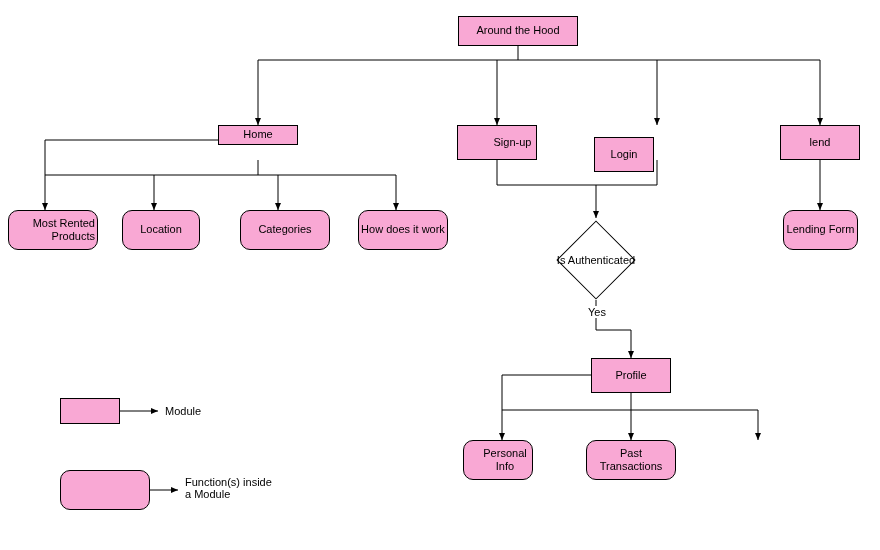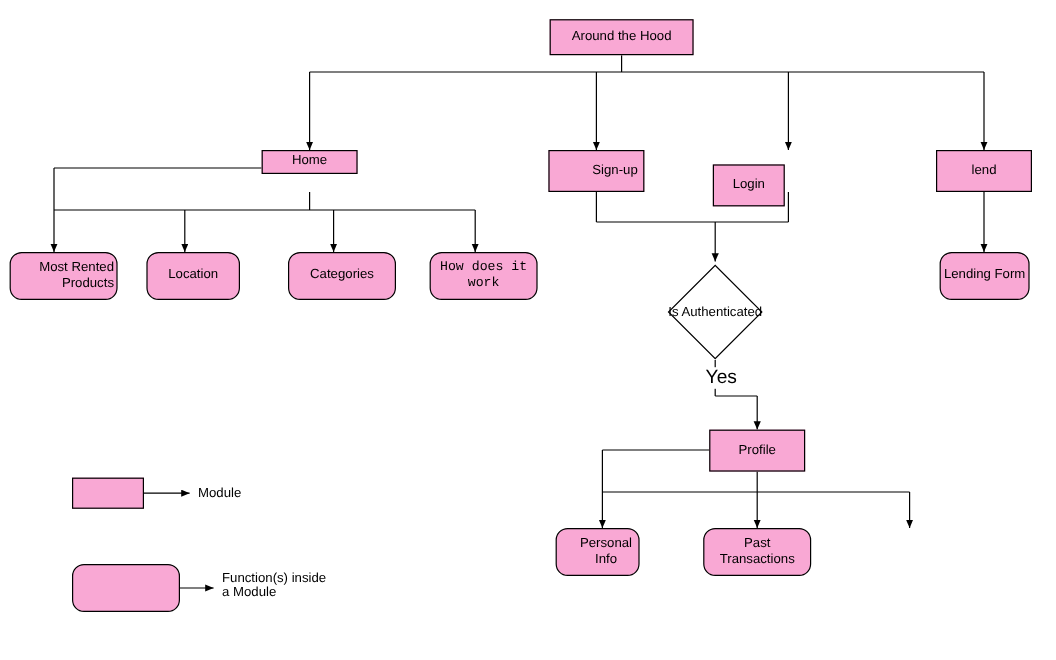--- a/index.html
+++ b/index.html
@@ -46,21 +46,21 @@
     transform: translate(-50%, -50%) rotate(-45deg);
     text-align: center;
     width: 90px;
   }
   .legend-label {
     position: absolute;
     font-size: 11px;
   }
   .edge-label {
     position: absolute;
-    font-size: 16px;
+    font-size: 11px;
     background: #fff;
     padding: 0 2px;
   }
   svg.edges {
     position: absolute;
     top: 0; left: 0;
     width: 880px;
     height: 550px;
     pointer-events: none;
   }
@@ -136,21 +136,21 @@
 
 <div class="node rounded" style="left:8px; top:210px; width:90px; height:40px;text-align:right;">
   <span>Most Rented Products</span>
 </div>
 <div class="node rounded" style="left:122px; top:210px; width:78px; height:40px;">
   <span>Location</span>
 </div>
 <div class="node rounded" style="left:240px; top:210px; width:90px; height:40px;">
   <span>Categories</span>
 </div>
-<div class="node rounded" style="left:358px; top:210px; width:90px; height:40px;font-family:Liberation Mono, monospace;">
+<div class="node rounded" style="left:358px; top:210px; width:90px; height:40px;">
   <span>How does it work</span>
 </div>
 
 <div class="node rounded" style="left:783px; top:210px; width:75px; height:40px;">
   <span>Lending Form</span>
 </div>
 
 <div class="diamond" style="left:568px; top:232px; width:56px; height:56px;">
   <span>Is Authenticated</span>
 </div>

